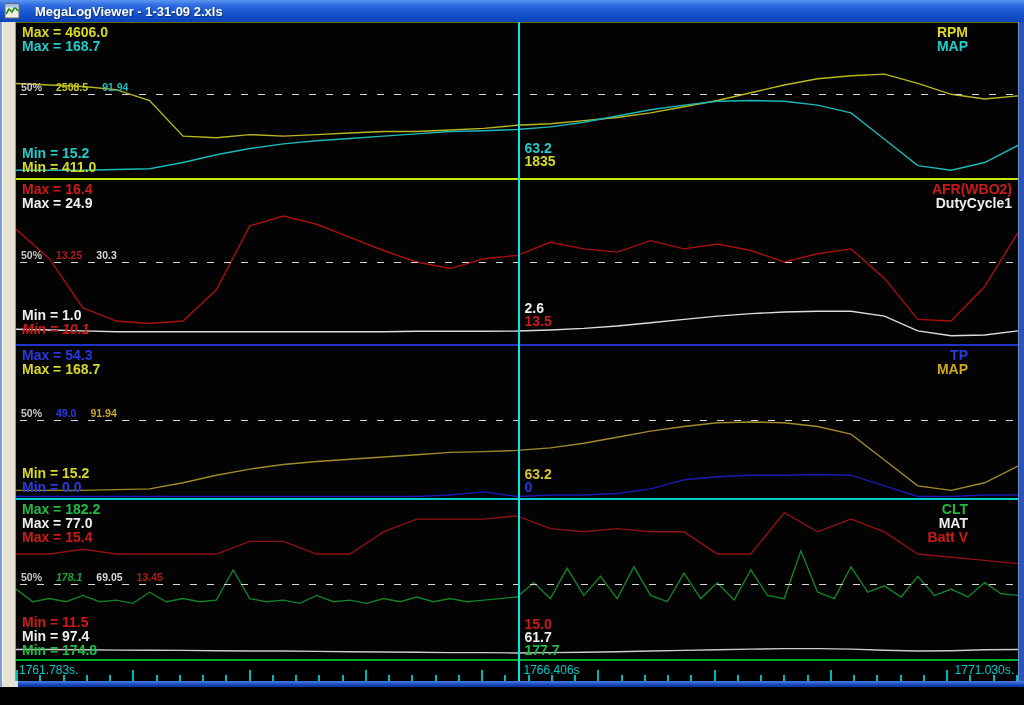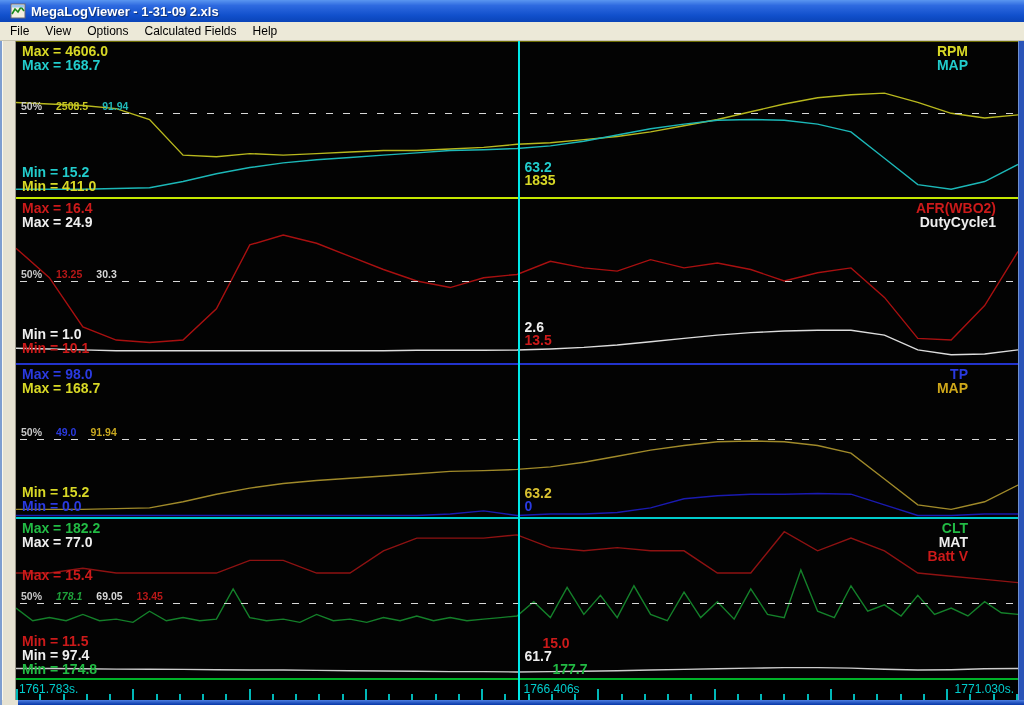--- a/index.html
+++ b/index.html
@@ -2,21 +2,21 @@
 <html><head>
 <meta charset="utf-8">
 <style>
   html,body{margin:0;padding:0;background:#555;}
   .window{
     width:1024px;height:705px;position:relative;overflow:hidden;
     font-family:"Liberation Sans",sans-serif;background:#000;
   }
   
   .titlebar{
-    height:22px;display:flex;align-items:center;gap:5px;padding-left:10px;
+    height:22px;display:flex;align-items:center;gap:15px;padding-left:4px;
     background:linear-gradient(180deg,#5a96f0 0%,#2e6ae0 25%,#1150cc 70%,#0a44b8 100%);
     color:#fff;font-size:13px;font-weight:bold;text-shadow:1px 1px 1px #10306e;
   }
   .app-icon{width:16px;height:16px;flex:0 0 16px;}
   
   .menubar{
     height:18px;background:#ece9d8;border-bottom:1px solid #c8c4b0;
     display:flex;align-items:center;font-size:12px;color:#000;padding-left:2px;
   }
   .menu-item{padding:1px 8px;cursor:default;}
@@ -44,21 +44,21 @@
   .panel2 .midline{top:49%;} .panel3 .midline{top:53%;}
   .midlabels{position:absolute;left:5px;display:flex;gap:14px;font-size:10.5px;font-weight:bold;white-space:nowrap;}
   .panel0 .midlabels{top:calc(46% - 13px);} .panel1 .midlabels{top:calc(50% - 13px);}
   .panel2 .midlabels{top:calc(49% - 13px);} .panel3 .midlabels{top:calc(53% - 13px);}
   .maxlabels{position:absolute;top:2px;left:6px;z-index:6;}
   .minlabels{position:absolute;left:6px;z-index:6;}
   .panel0 .minlabels{bottom:4px;} .panel1 .minlabels{bottom:8px;}
   .panel2 .minlabels{bottom:4px;} .panel3 .minlabels{bottom:2px;}
   .lab{font-size:14px;font-weight:bold;line-height:14px;white-space:nowrap;}
   .legend{position:absolute;top:2px;right:50px;text-align:right;z-index:6;}
-  .panel1 .legend{right:22px;}
+  .panel1 .legend{right:6px;}
   .cvals{position:absolute;left:calc(50.15% + 6px);z-index:7;}
   .panel0 .cvals{bottom:10px;} .panel1 .cvals{bottom:16px;}
   .panel2 .cvals{bottom:4px;} .panel3 .cvals{bottom:2px;}
   .cvals .lab{line-height:13px;}
   
   .cursor-line{position:absolute;top:0;bottom:0;left:calc(50.15% - 1px);width:2px;background:#00e8e8;z-index:15;}
   
   .time-axis{height:20px;position:relative;background:#000;}
   .time-label{position:absolute;top:2px;font-size:12px;color:#00cccc;white-space:nowrap;}
   .time-label.start{left:3px;}
@@ -77,27 +77,20 @@
 
   <div class="titlebar">
     <svg class="app-icon" viewBox="0 0 16 16">
       <rect x="1" y="1" width="14" height="14" fill="#f4f0e0" stroke="#667" stroke-width="1"></rect>
       <polyline points="2,11 5,6 8,9 11,4 14,8" fill="none" stroke="#1a8a1a" stroke-width="1.6"></polyline>
       <rect x="2" y="2" width="12" height="2.5" fill="#9ec8f0"></rect>
     </svg>
     <span>MegaLogViewer - 1-31-09 2.xls</span>
   </div>
 
-  <div class="menubar">
-    <span class="menu-item">File</span>
-    <span class="menu-item">View</span>
-    <span class="menu-item">Options</span>
-    <span class="menu-item">Calculated Fields</span>
-    <span class="menu-item">Help</span>
-  </div>
 
   <div class="body">
     <div class="left-strip"></div>
     <div class="charts-col">
       <div id="panels">
           <div class="panel panel0">
             <svg viewBox="0 0 1000 1000" preserveAspectRatio="none" class="plot">
               <polyline points="0.0,390.0 33.3,400.0 66.7,410.0 100.0,430.0 133.3,500.0 166.7,730.0 200.0,740.0 233.3,720.0 266.7,730.0 300.0,720.0 333.3,710.0 366.7,700.0 400.0,700.0 433.3,690.0 466.7,680.0 500.0,660.0 533.3,650.0 566.7,630.0 600.0,610.0 633.3,580.0 666.7,540.0 700.0,500.0 733.3,450.0 766.7,400.0 800.0,360.0 833.3,340.0 866.7,330.0 900.0,390.0 933.3,460.0 966.7,490.0 1000.0,470.0" fill="none" stroke="#b8b81e" stroke-width="1.4" vector-effect="non-scaling-stroke"></polyline>
               <polyline points="0.0,950.0 33.3,950.0 66.7,950.0 100.0,945.0 133.3,940.0 166.7,900.0 200.0,850.0 233.3,810.0 266.7,780.0 300.0,760.0 333.3,745.0 366.7,730.0 400.0,715.0 433.3,700.0 466.7,695.0 500.0,687.0 533.3,670.0 566.7,640.0 600.0,600.0 633.3,560.0 666.7,530.0 700.0,505.0 733.3,500.0 766.7,505.0 800.0,530.0 833.3,580.0 866.7,750.0 900.0,920.0 933.3,950.0 966.7,900.0 1000.0,790.0" fill="none" stroke="#1cb8b8" stroke-width="1.4" vector-effect="non-scaling-stroke"></polyline>
             </svg>
@@ -134,21 +127,21 @@
               <span style="color: rgb(200, 200, 200);">50%</span>
               <span style="color: rgb(184, 24, 24);">13.25</span>
               <span style="color: rgb(216, 216, 216);">30.3</span>
             </div>
             <div class="maxlabels">
               <div class="lab" style="color: rgb(204, 26, 26);">Max = 16.4</div>
               <div class="lab" style="color: rgb(238, 238, 238);">Max = 24.9</div>
             </div>
             <div class="minlabels">
               <div class="lab" style="color: rgb(238, 238, 238);">Min = 1.0</div>
-              <div class="lab" style="color: rgb(204, 26, 26);">Min = 10.1</div>
+              <div class="lab" style="color: rgb(204, 26, 26); font-style: italic;">Min = 10.1</div>
             </div>
             <div class="legend">
               <div class="lab" style="color: rgb(204, 26, 26);">AFR(WBO2)</div>
               <div class="lab" style="color: rgb(238, 238, 238);">DutyCycle1</div>
             </div>
             <div class="cvals">
               <div class="lab" style="color: rgb(238, 238, 238);">2.6</div>
               <div class="lab" style="color: rgb(204, 26, 26);">13.5</div>
             </div>
           </div>
@@ -157,21 +150,21 @@
               <polyline points="0.0,990.0 33.3,990.0 66.7,990.0 100.0,990.0 133.3,990.0 166.7,990.0 200.0,990.0 233.3,990.0 266.7,990.0 300.0,990.0 333.3,990.0 366.7,990.0 400.0,990.0 433.3,980.0 466.7,960.0 500.0,990.0 533.3,980.0 566.7,980.0 600.0,970.0 633.3,940.0 666.7,880.0 700.0,860.0 733.3,850.0 766.7,850.0 800.0,845.0 833.3,850.0 866.7,920.0 900.0,990.0 933.3,990.0 966.7,980.0 1000.0,980.0" fill="none" stroke="#1a1ab0" stroke-width="1.4" vector-effect="non-scaling-stroke"></polyline>
               <polyline points="0.0,950.0 33.3,950.0 66.7,950.0 100.0,945.0 133.3,940.0 166.7,900.0 200.0,850.0 233.3,810.0 266.7,780.0 300.0,760.0 333.3,745.0 366.7,730.0 400.0,715.0 433.3,700.0 466.7,695.0 500.0,687.0 533.3,670.0 566.7,640.0 600.0,600.0 633.3,560.0 666.7,530.0 700.0,505.0 733.3,500.0 766.7,505.0 800.0,530.0 833.3,580.0 866.7,750.0 900.0,920.0 933.3,950.0 966.7,900.0 1000.0,790.0" fill="none" stroke="#a08a2a" stroke-width="1.4" vector-effect="non-scaling-stroke"></polyline>
             </svg>
             <div class="midline"></div>
             <div class="midlabels">
               <span style="color: rgb(200, 200, 200);">50%</span>
               <span style="color: rgb(42, 58, 224);">49.0</span>
               <span style="color: rgb(200, 168, 32);">91.94</span>
             </div>
             <div class="maxlabels">
-              <div class="lab" style="color: rgb(42, 58, 224);">Max = 98.0</div>
+              <div class="lab" style="color: rgb(42, 58, 224);">Max = 54.3</div>
               <div class="lab" style="color: rgb(216, 216, 38);">Max = 168.7</div>
             </div>
             <div class="minlabels">
               <div class="lab" style="color: rgb(216, 216, 38);">Min = 15.2</div>
               <div class="lab" style="color: rgb(42, 58, 224);">Min = 0.0</div>
             </div>
             <div class="legend">
               <div class="lab" style="color: rgb(42, 58, 224);">TP</div>
               <div class="lab" style="color: rgb(207, 168, 26);">MAP</div>
             </div>
@@ -189,36 +182,36 @@
             <div class="midline"></div>
             <div class="midlabels">
               <span style="color: rgb(200, 200, 200);">50%</span>
               <span style="color: rgb(30, 160, 58); font-style: italic;">178.1</span>
               <span style="color: rgb(216, 216, 216);">69.05</span>
               <span style="color: rgb(184, 24, 24);">13.45</span>
             </div>
             <div class="maxlabels">
               <div class="lab" style="color: rgb(34, 187, 68);">Max = 182.2</div>
               <div class="lab" style="color: rgb(238, 238, 238);">Max = 77.0</div>
-              <div class="lab" style="color: rgb(204, 26, 26); margin-top: 19px;">Max = 15.4</div>
+              <div class="lab" style="color: rgb(204, 26, 26);">Max = 15.4</div>
             </div>
             <div class="minlabels">
               <div class="lab" style="color: rgb(204, 26, 26);">Min = 11.5</div>
               <div class="lab" style="color: rgb(238, 238, 238);">Min = 97.4</div>
               <div class="lab" style="color: rgb(34, 187, 68);">Min = 174.8</div>
             </div>
             <div class="legend">
               <div class="lab" style="color: rgb(34, 187, 68);">CLT</div>
               <div class="lab" style="color: rgb(238, 238, 238);">MAT</div>
               <div class="lab" style="color: rgb(204, 26, 26);">Batt V</div>
             </div>
             <div class="cvals">
-              <div class="lab" style="color: rgb(204, 26, 26); text-align: center;">15.0</div>
+              <div class="lab" style="color: rgb(204, 26, 26);">15.0</div>
               <div class="lab" style="color: rgb(238, 238, 238);">61.7</div>
-              <div class="lab" style="color: rgb(34, 187, 68); margin-left: 28px;">177.7</div>
+              <div class="lab" style="color: rgb(34, 187, 68);">177.7</div>
             </div>
           </div>
         </div>
       <div class="time-axis">
         <span class="time-label start">1761.783s.</span>
         <span class="time-label cursorpos">1766.406s</span>
         <span class="time-label end">1771.030s.</span>
       <div class="tick" style="left: 0%; height: 11px;"></div>
           <div class="tick" style="left: 2.32093%; height: 6px;"></div>
           <div class="tick" style="left: 4.64186%; height: 6px;"></div>

